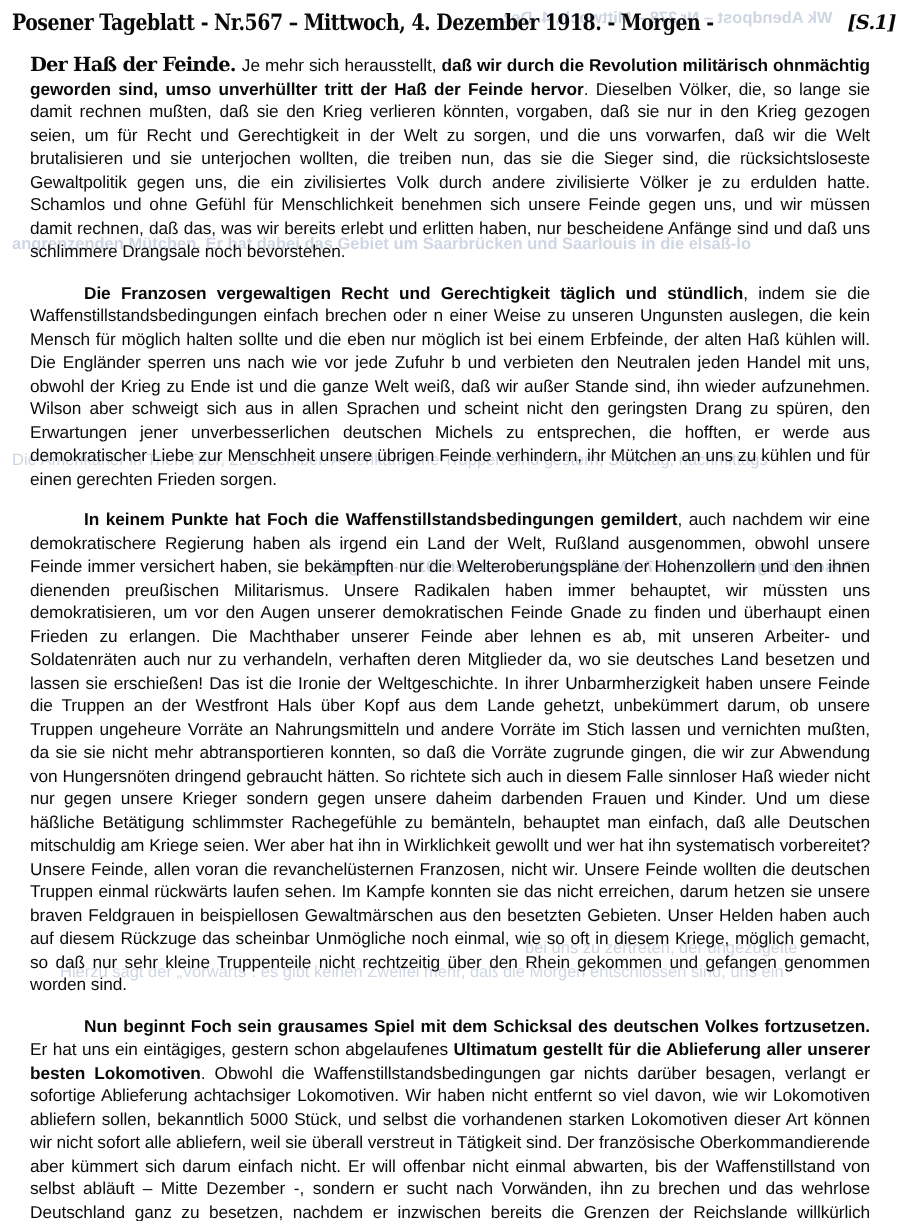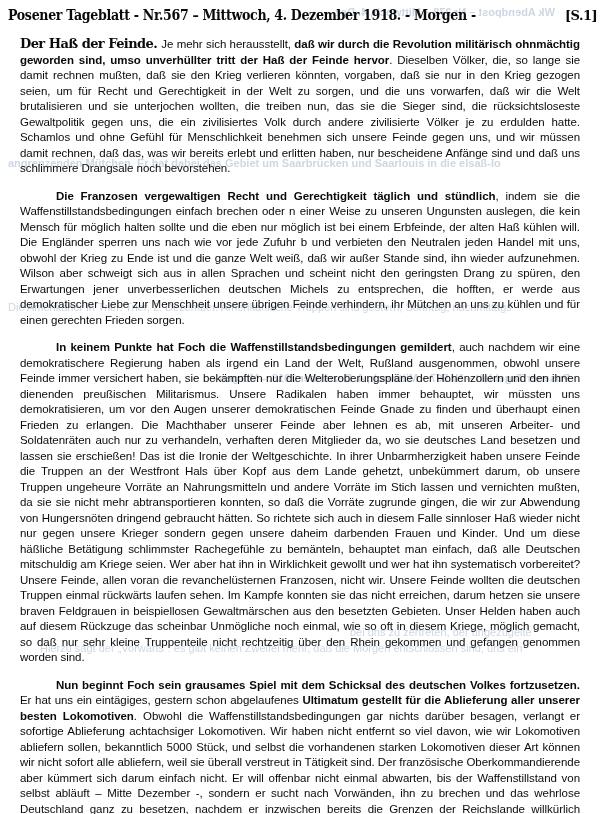--- a/index.html
+++ b/index.html
@@ -30,20 +30,21 @@
     letter-spacing: -0.4px;
     white-space: nowrap;
     transform: scaleX(0.84);
     transform-origin: 0 50%;
   }
   .mast-right {
     font-family: "DejaVu Serif", serif;
     font-weight: bold;
     font-size: 13px;
     letter-spacing: -0.5px;
+    font-style: italic;
   }
   .article {
     position: relative;
     z-index: 2;
   }
   .para {
     margin: 12px;
     text-align: justify;
     font-size: 11.5px;
     line-height: 15.5px;

